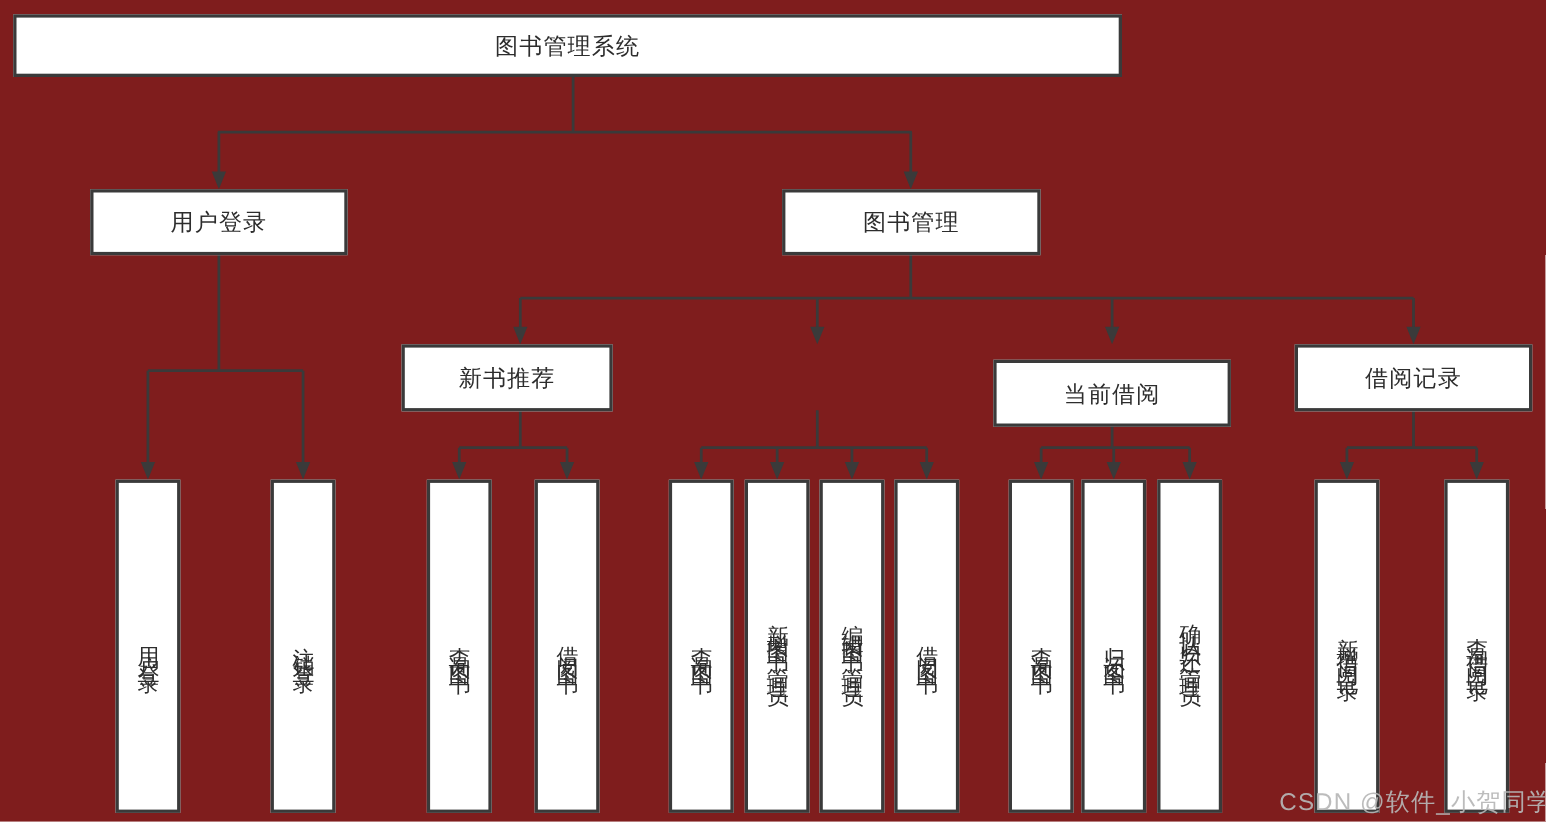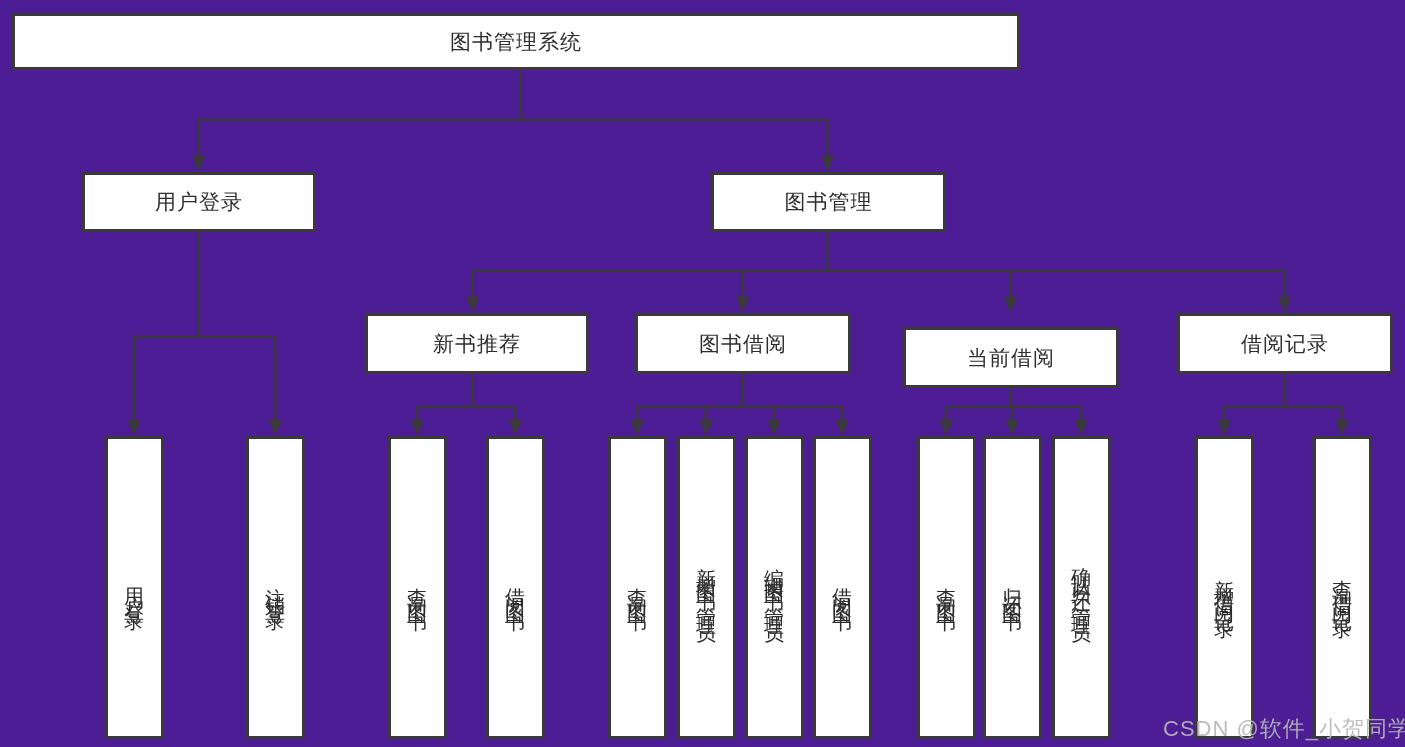--- a/index.html
+++ b/index.html
@@ -5,21 +5,21 @@
   html, body {
     margin: 0;
     padding: 0;
     background: #ffffff;
     font-family: "Liberation Sans", "DejaVu Sans", sans-serif;
   }
   .canvas {
     position: relative;
     width: 1405px;
     height: 747px;
-    background: #4c1d95;
+    background: #7f1d1d;
     overflow: hidden;
   }
   .connectors {
     position: absolute;
     left: 0;
     top: 0;
     z-index: 1;
   }
   .box {
     position: absolute;
@@ -102,25 +102,22 @@
     <span>图书管理系统</span>
   </div>
 
   <div class="box hbox" style="left:82px; top:172px; width:234px; height:60px;">
     <span>用户登录</span>
   </div>
   <div class="box hbox" style="left:711px; top:172px; width:235px; height:60px;">
     <span>图书管理</span>
   </div>
 
-  <div class="box hbox" style="left:365px; top:313px; width:224px; height:61px;">
+  <div class="box hbox" style="left:365px; top:313px; width:192px; height:61px;">
     <span>新书推荐</span>
-  </div>
-  <div class="box hbox" style="left:635px; top:313px; width:216px; height:61px;">
-    <span>图书借阅</span>
   </div>
   <div class="box hbox" style="left:903px; top:313px; width:216px; height:61px;margin-top:14px;">
     <span>当前借阅</span>
   </div>
   <div class="box hbox" style="left:1177px; top:313px; width:216px; height:61px;">
     <span>借阅记录</span>
   </div>
 
   <div class="box vbox" style="left:105px; top:436px; width:59px; height:303px;">
     <span class="vtext">用户登录</span>

